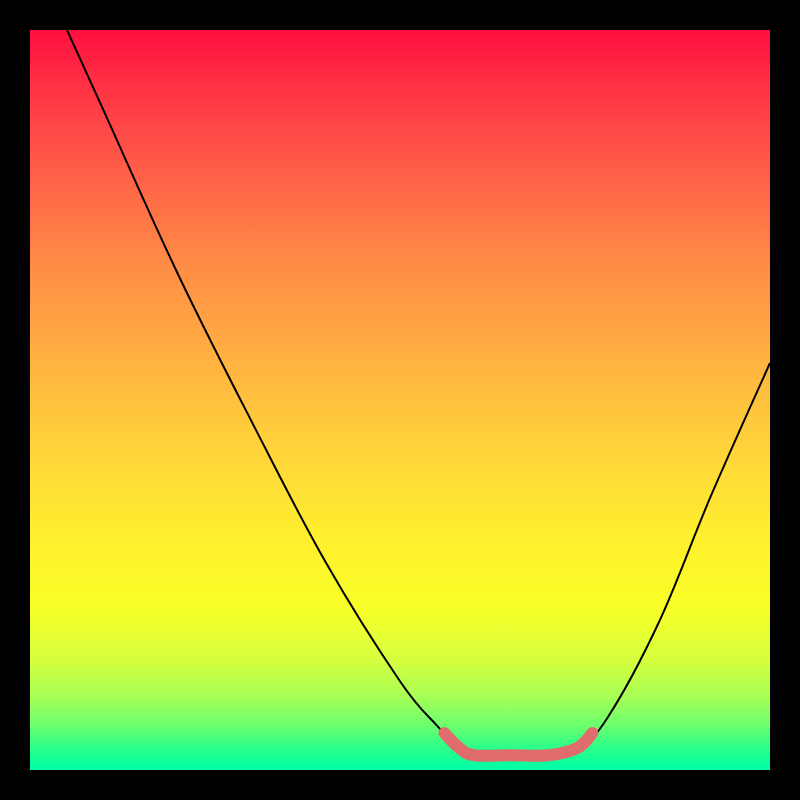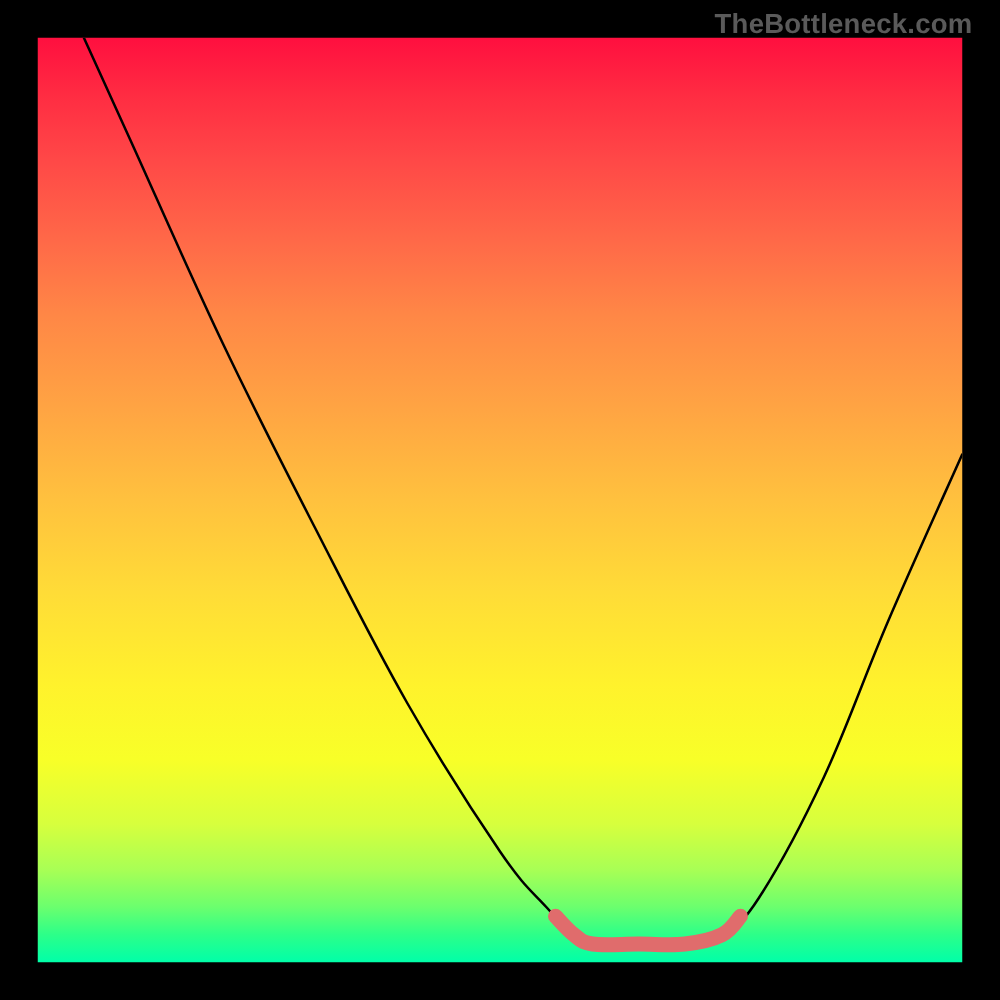--- a/index.html
+++ b/index.html
@@ -56,21 +56,20 @@
     top: 0;
     width: 100%;
     height: 100%;
   }
 </style>
 </head>
 <body>
 
 <div class="frame">
 
-  <div class="watermark">TheBottleneck.com</div>
 
   <div class="plot-area">
     <div class="gradient"></div>
 
     <svg class="curve" viewBox="0 0 740 740" preserveAspectRatio="none">
       <path d="M 37 0 C 43.66 14.651999999999996, 54.019999999999996 37.44399999999998, 74 81.39999999999998 C 93.98 125.35599999999997, 121.36 188.25599999999997, 148 244.2 C 174.64 300.144, 195.36 340.25200000000007, 222 392.20000000000005 C 248.64 444.148, 269.36 486.17999999999995, 296 532.8 C 322.64 579.42, 350.02 621.8960000000001, 370 651.2 C 389.98 680.504, 396.34400000000005 683.6120000000001, 407.00000000000006 695.6 C 417.65600000000006 707.588, 422.54 712.472, 429.2 717.8 C 435.85999999999996 723.1279999999999, 434.676 723.868, 444 725.2 C 453.324 726.532, 467.68 725.2, 481 725.2 C 494.32 725.2, 506.012 726.532, 518 725.2 C 529.988 723.868, 536.944 724.4599999999999, 547.6 717.8 C 558.2560000000001 711.14, 562.548 710.844, 577.2 688.2 C 591.8520000000001 665.556, 610.352 631.96, 629 592 C 647.648 552.04, 660.82 512.82, 680.8000000000001 466.2 C 700.7800000000001 419.58, 729.344 356.97599999999994, 740 332.99999999999994" fill="none" stroke="#000000" stroke-width="2" id="curve-thin"></path>
       <path d="M 414.40000000000003 703 C 417.064 705.664, 423.872 713.804, 429.2 717.8 C 434.52799999999996 721.7959999999999, 434.676 723.868, 444 725.2 C 453.324 726.532, 467.68 725.2, 481 725.2 C 494.32 725.2, 506.012 726.532, 518 725.2 C 529.988 723.868, 539.6080000000001 721.7959999999999, 547.6 717.8 C 555.592 713.804, 559.736 705.664, 562.4 703" fill="none" stroke="#e06c6c" stroke-width="12" stroke-linecap="round" id="curve-highlight"></path>
     </svg>
   </div>
 

